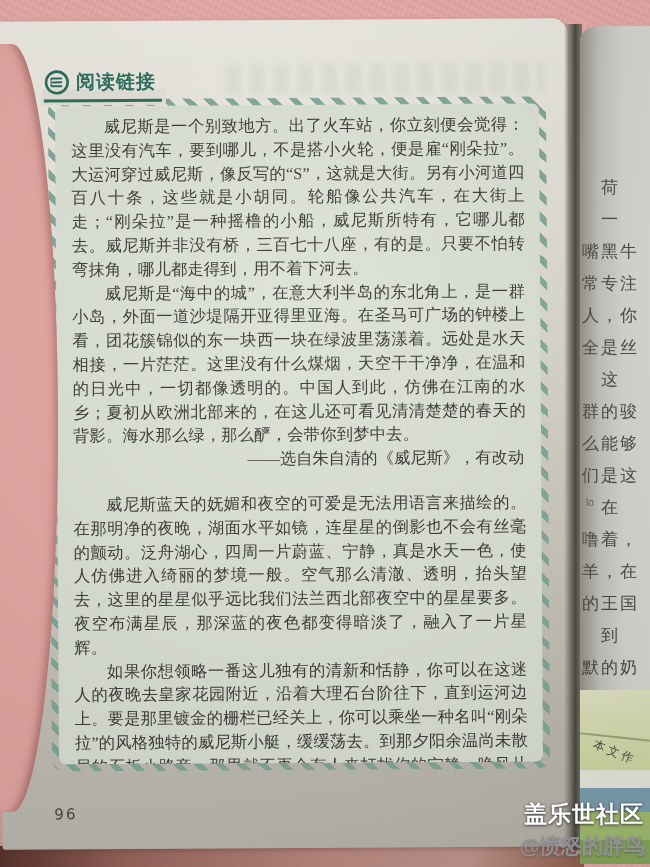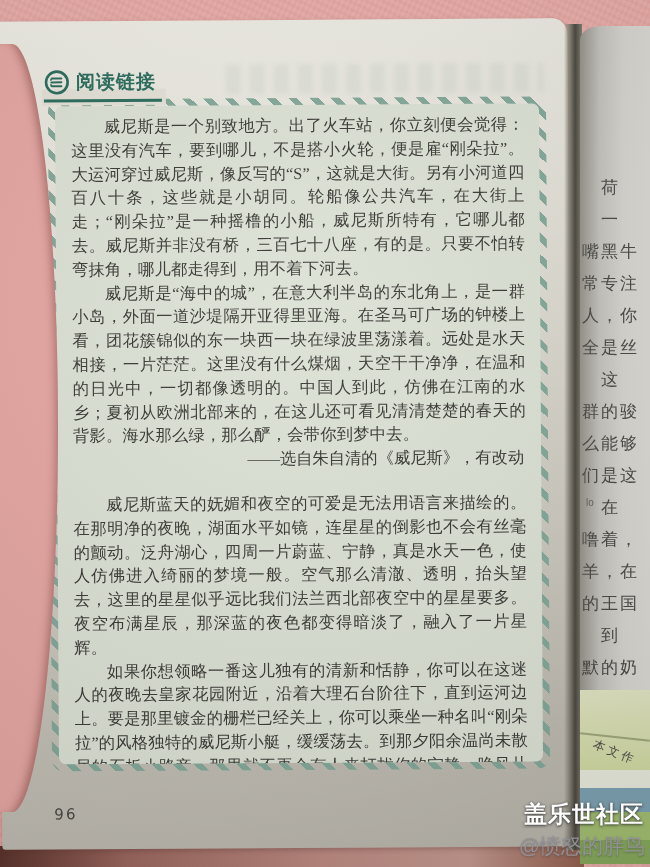--- a/index.html
+++ b/index.html
@@ -75,21 +75,21 @@
     letter-spacing:3px;transform:rotate(22deg);white-space:nowrap;}
   
   .vignette{position:absolute;inset:0;pointer-events:none;z-index:8;
     background:radial-gradient(circle at 45% 35%, rgba(255,255,255,0.04), rgba(0,0,0,0.09) 95%);}
   
   .wm-brand{position:absolute;right:6px;top:799px;z-index:9;
     font-family:"Liberation Sans","DejaVu Sans",sans-serif;font-weight:bold;
     font-size:23px;color:#fdfdfd;letter-spacing:1px;
     text-shadow:0 1px 3px rgba(40,40,40,0.8), 0 0 2px rgba(60,60,60,0.6);}
   .wm-author{position:absolute;right:5px;top:832px;z-index:9;
-    font-family:"Liberation Sans","DejaVu Sans",sans-serif;font-weight:400;
+    font-family:"Liberation Sans","DejaVu Sans",sans-serif;font-weight:700;
     font-size:21px;color:rgba(148,146,152,0.95);
     text-shadow:0 1px 2px rgba(55,55,55,0.45);}
 </style>
 </head>
 <body>
 
 <div class="scene">
   <div class="mat-texture"></div>
   <div class="table-strip"></div>
 

